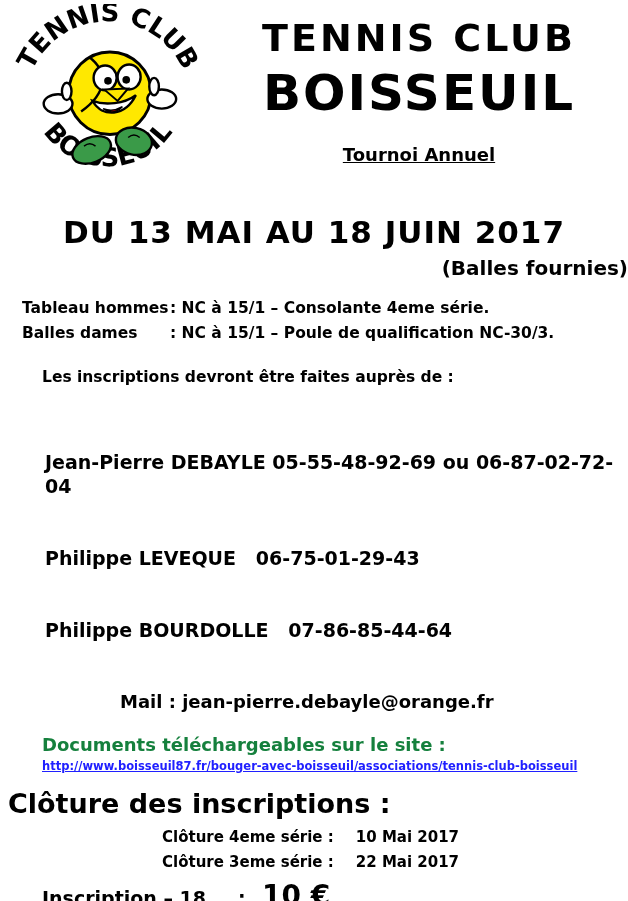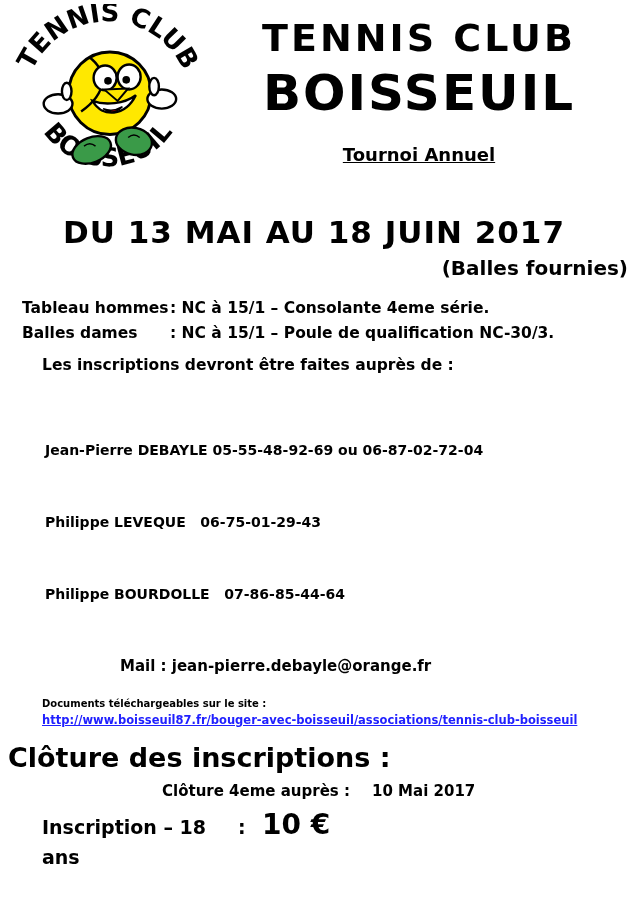--- a/index.html
+++ b/index.html
@@ -23,26 +23,26 @@
   .subtitle { font-size: 18px; margin-top: 22px; text-decoration: underline; }
 
   
   .date-heading { text-align: center; font-size: 31px; margin-top: 14px; letter-spacing: 1px; }
   .date-sub { text-align: right; font-size: 20px; margin-top: 6px; }
 
   .tableaux { margin: 16px 0 0 22px; font-size: 15.5px; line-height: 25px; }
   .trow .tlabel { display: inline-block; width: 148px; }
   .trow { white-space: pre-wrap; }
 
-  .intro { margin: 10px 0 0 42px; font-size: 15.5px; }
-  .contacts { margin: 16px 0 0 45px; font-size: 14px; line-height: 24px; white-space: pre-wrap; }
-  .mail-line { margin: 0 0 0 120px; font-size: 15px; line-height: 24px; }
+  .intro { margin: 22px 0 0 42px; font-size: 15.5px; }
+  .contacts { margin: 16px 0 0 45px; font-size: 19px; line-height: 24px; white-space: pre-wrap; }
+  .mail-line { margin: 0 0 0 120px; font-size: 18px; line-height: 24px; }
 
   .docs { margin: 20px 0 0 42px; }
-  .docs-label { color: #000000; font-size: 10px; }
+  .docs-label { color: #15803d; font-size: 18px; }
   .docs-link { color: #2020ff; font-size: 11.5px; text-decoration: underline; display: inline-block; margin-top: 3px; }
 
   .cloture-h { font-size: 27px; margin: 14px 8px 0 8px; }
   .cloture-items { margin: 6px 0 0 162px; font-size: 15px; line-height: 25px; }
   .cloture-items .cdate { margin-left: 22px; }
 
   .tarifs { margin: 6px 0 0 42px; }
   .tarif-row { display: flex; align-items: baseline; line-height: 30px; }
   .tarif-label { font-size: 19px; width: 196px; }
   .tarif-sep { font-size: 19px; width: 18px; }
@@ -120,21 +120,22 @@
   </div>
   <div class="mail-line">Mail : jean-pierre.debayle@orange.fr</div>
 
   <div class="docs">
     <div class="docs-label">Documents téléchargeables sur le site :</div>
     <a class="docs-link" href="#">http://www.boisseuil87.fr/bouger-avec-boisseuil/associations/tennis-club-boisseuil</a>
   </div>
 
   <div class="cloture-h">Clôture des inscriptions :</div>
   <div class="cloture-items">
-    <div><span>Clôture 4eme auprès :</span><span class="cdate">10 Mai 2017</span></div>
+    <div><span>Clôture 4eme série :</span><span class="cdate">10 Mai 2017</span></div>
+    <div><span>Clôture 3eme série :</span><span class="cdate">22 Mai 2017</span></div>
   </div>
 
   <div class="tarifs">
     <div class="tarif-row">
       <span class="tarif-label">Inscription – 18 ans</span>
       <span class="tarif-sep">:</span>
       <span class="tarif-price">10 €</span>
     </div>
 
   </div>

